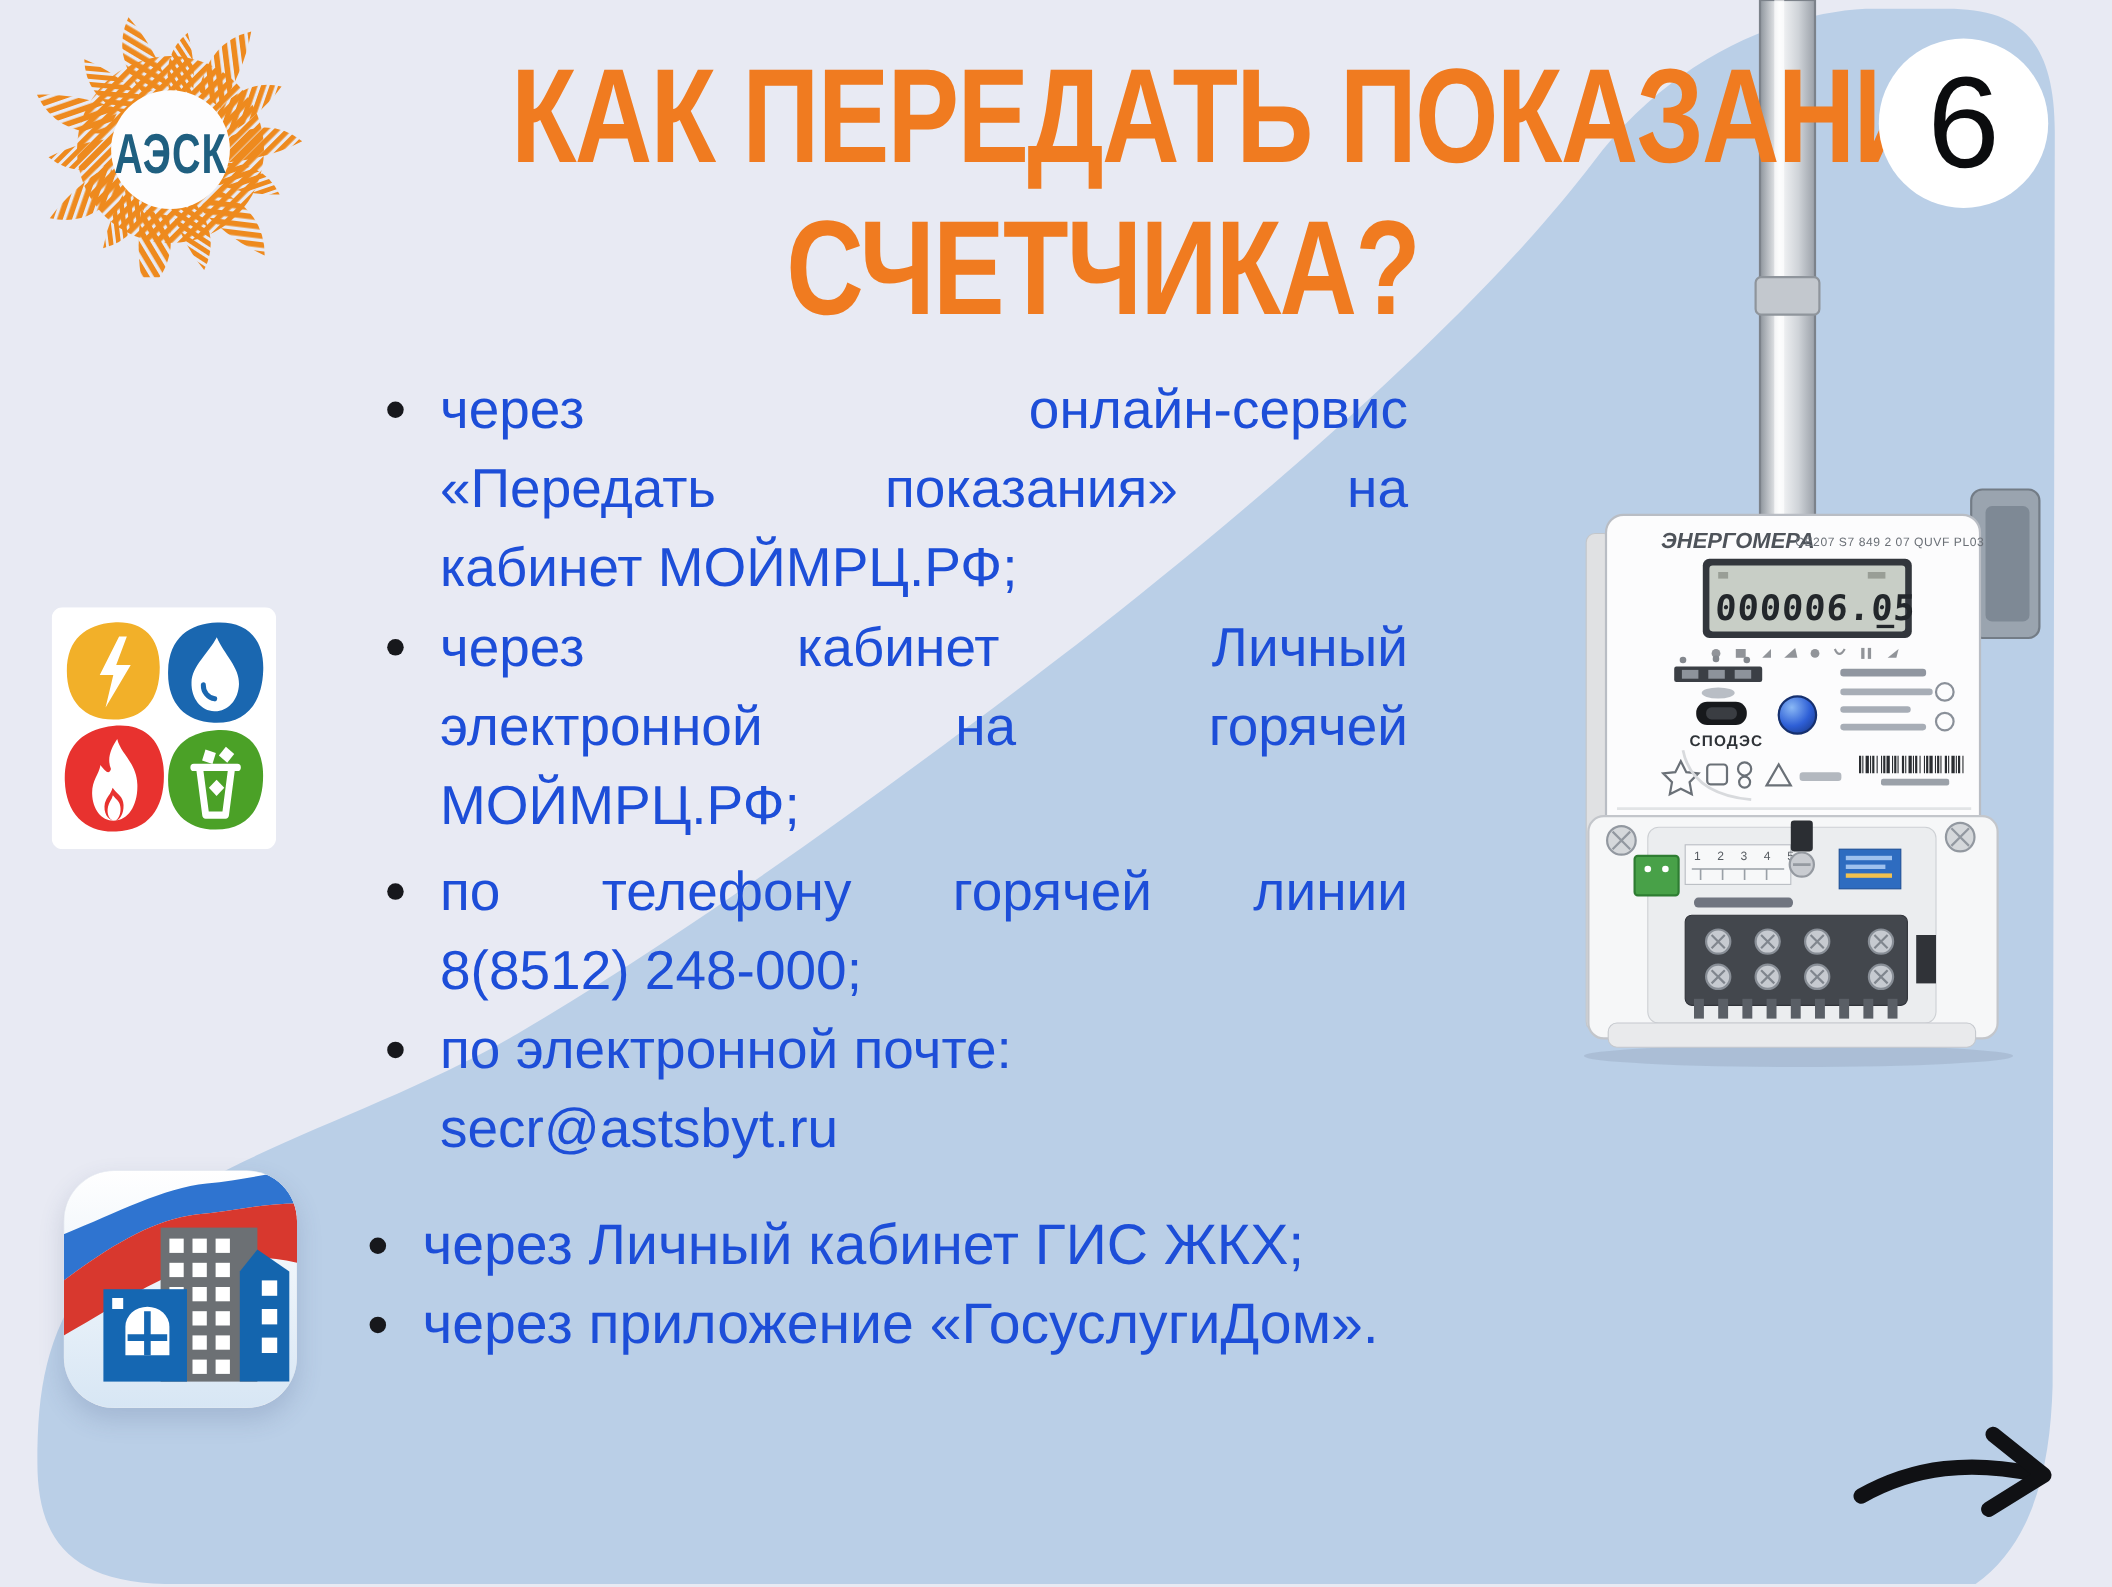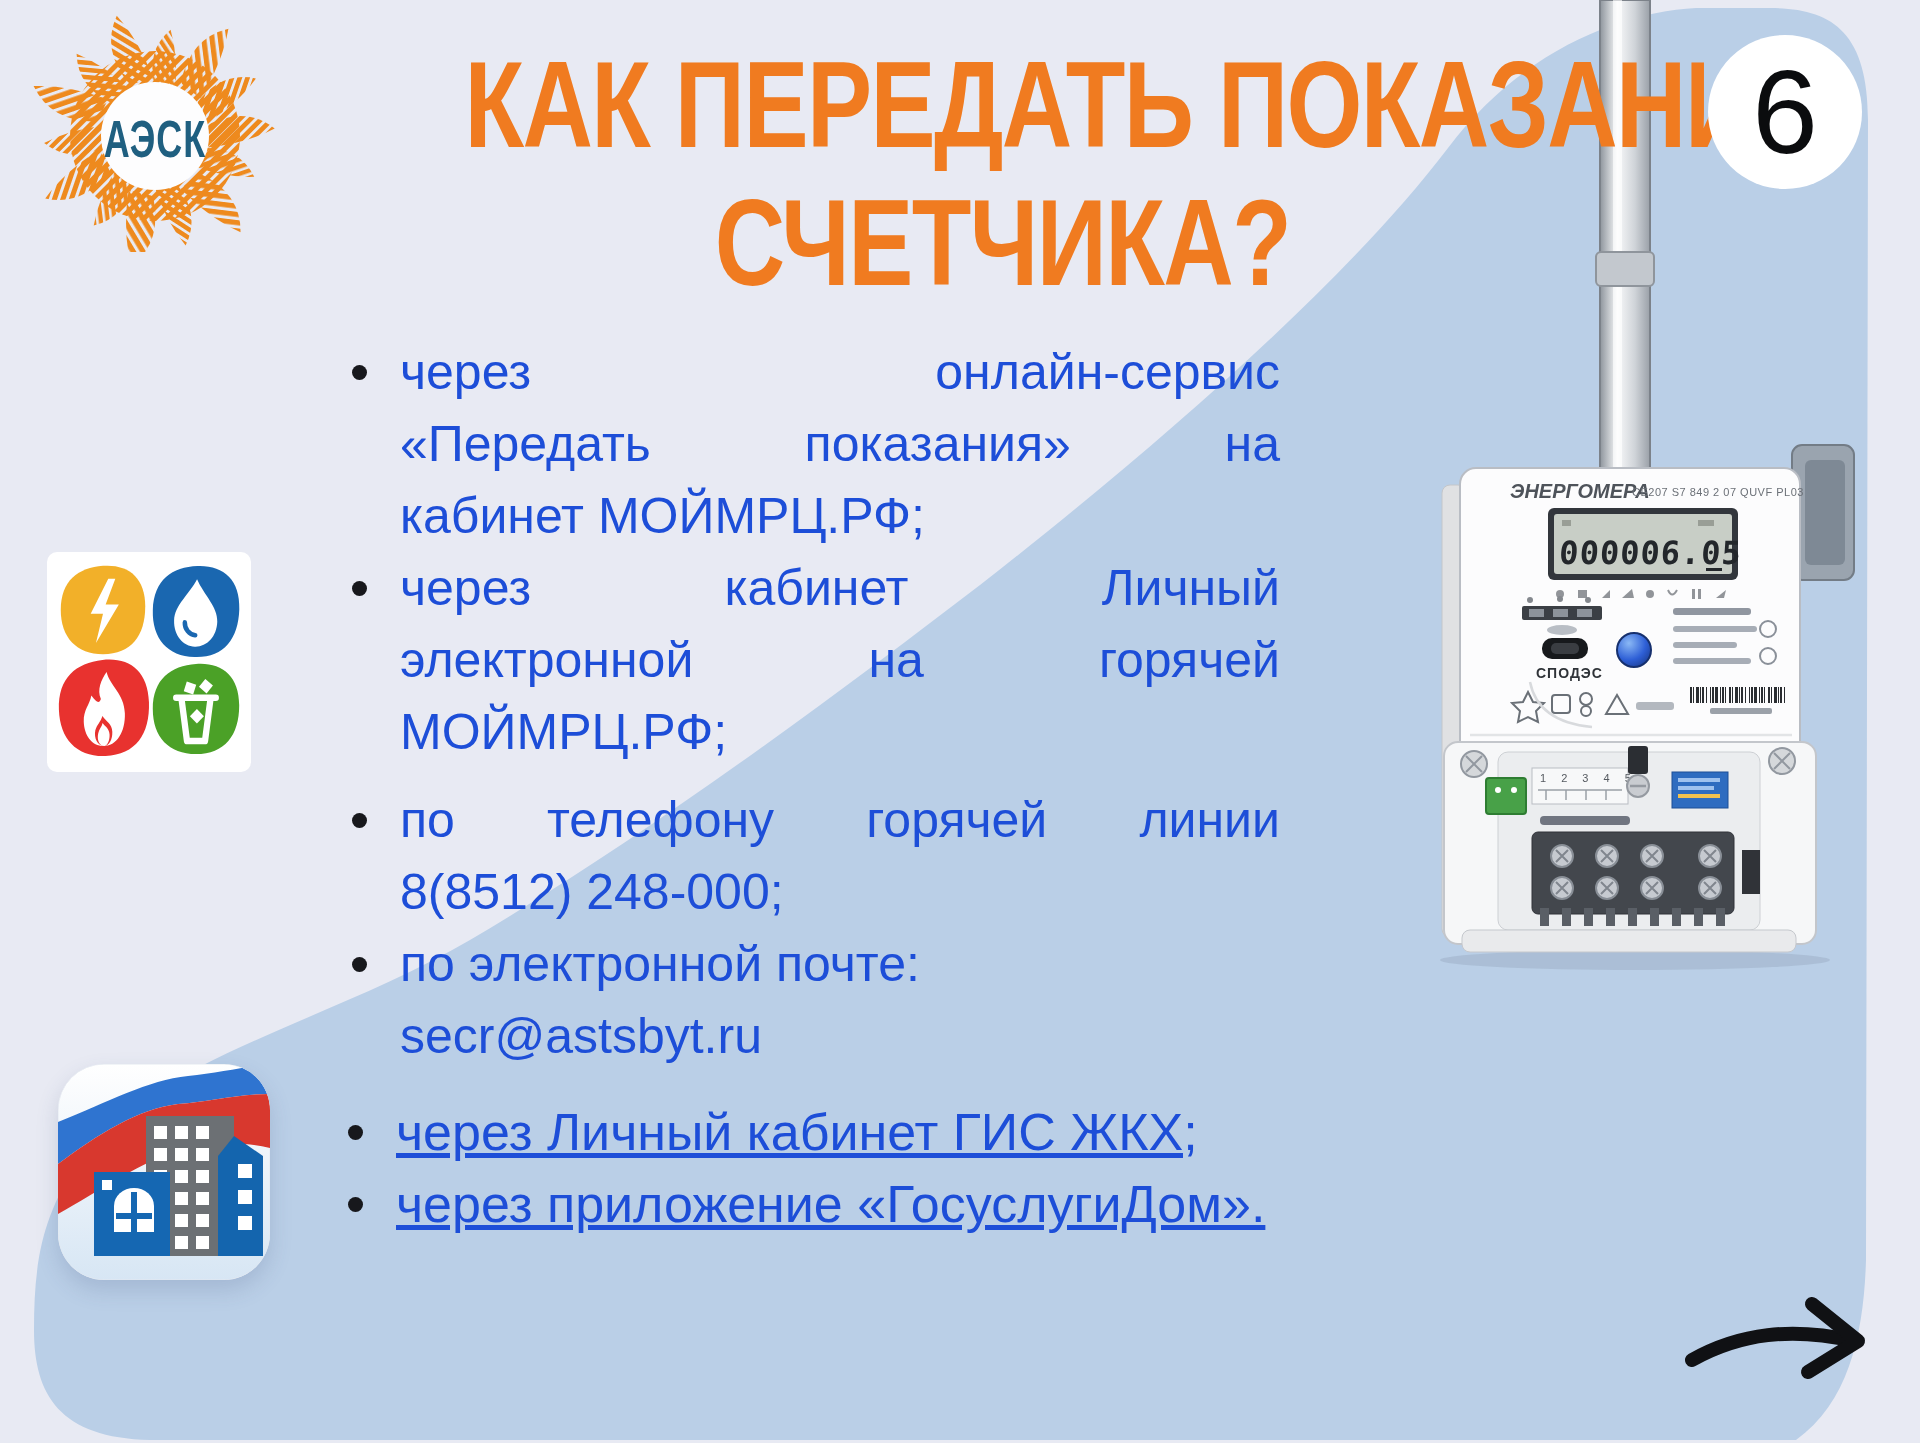--- a/index.html
+++ b/index.html
@@ -19,23 +19,23 @@
   .badge{
     position:absolute;left:1708px;top:35px;width:154px;height:154px;z-index:3;
     background:#ffffff;border-radius:50%;display:flex;align-items:center;justify-content:center;
     font-size:118px;font-weight:500;color:#0b0c0e;
   }
   .utils{position:absolute;left:47px;top:552px;z-index:2;}
   .gis{position:absolute;left:58px;top:1064px;z-index:2;border-radius:46px;
        box-shadow:0 10px 22px rgba(60,80,120,.18);}
   .bullets{position:absolute;z-index:3;color:#1d4ed8;}
   .g1{left:352px;top:336px;width:928px;font-size:50px;}
-  .g2{left:348px;top:1096px;width:1150px;font-size:52px;text-decoration:underline;}
+  .g2{left:336px;top:1096px;width:1150px;font-size:52px;}
   .item{position:relative;padding-left:48px;}
-  .g1 .item3{margin-top:16px;}
+  .g1 .item3{margin-top:6px;}
   .dot{position:absolute;left:0;top:29px;width:15px;height:15px;border-radius:50%;background:#17181C;}
   .line{height:72px;line-height:72px;white-space:nowrap;}
   .line.just{display:flex;justify-content:space-between;white-space:normal;}
   .meter{position:absolute;left:1410px;top:430px;z-index:2;}
 </style>
 </head>
 <body>
 
 <div class="stage">
 

